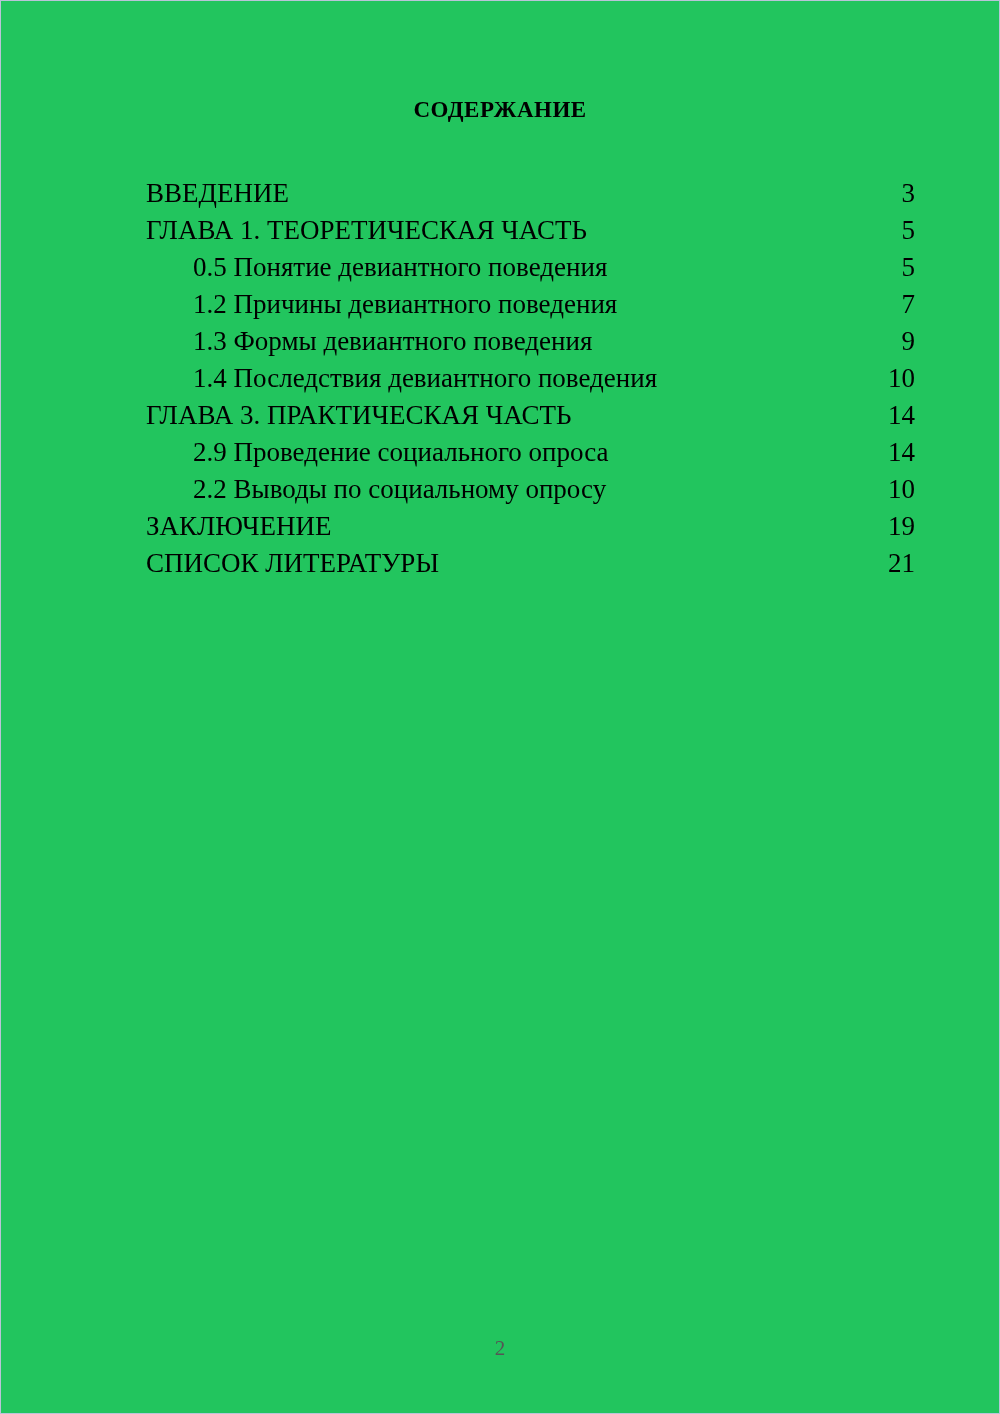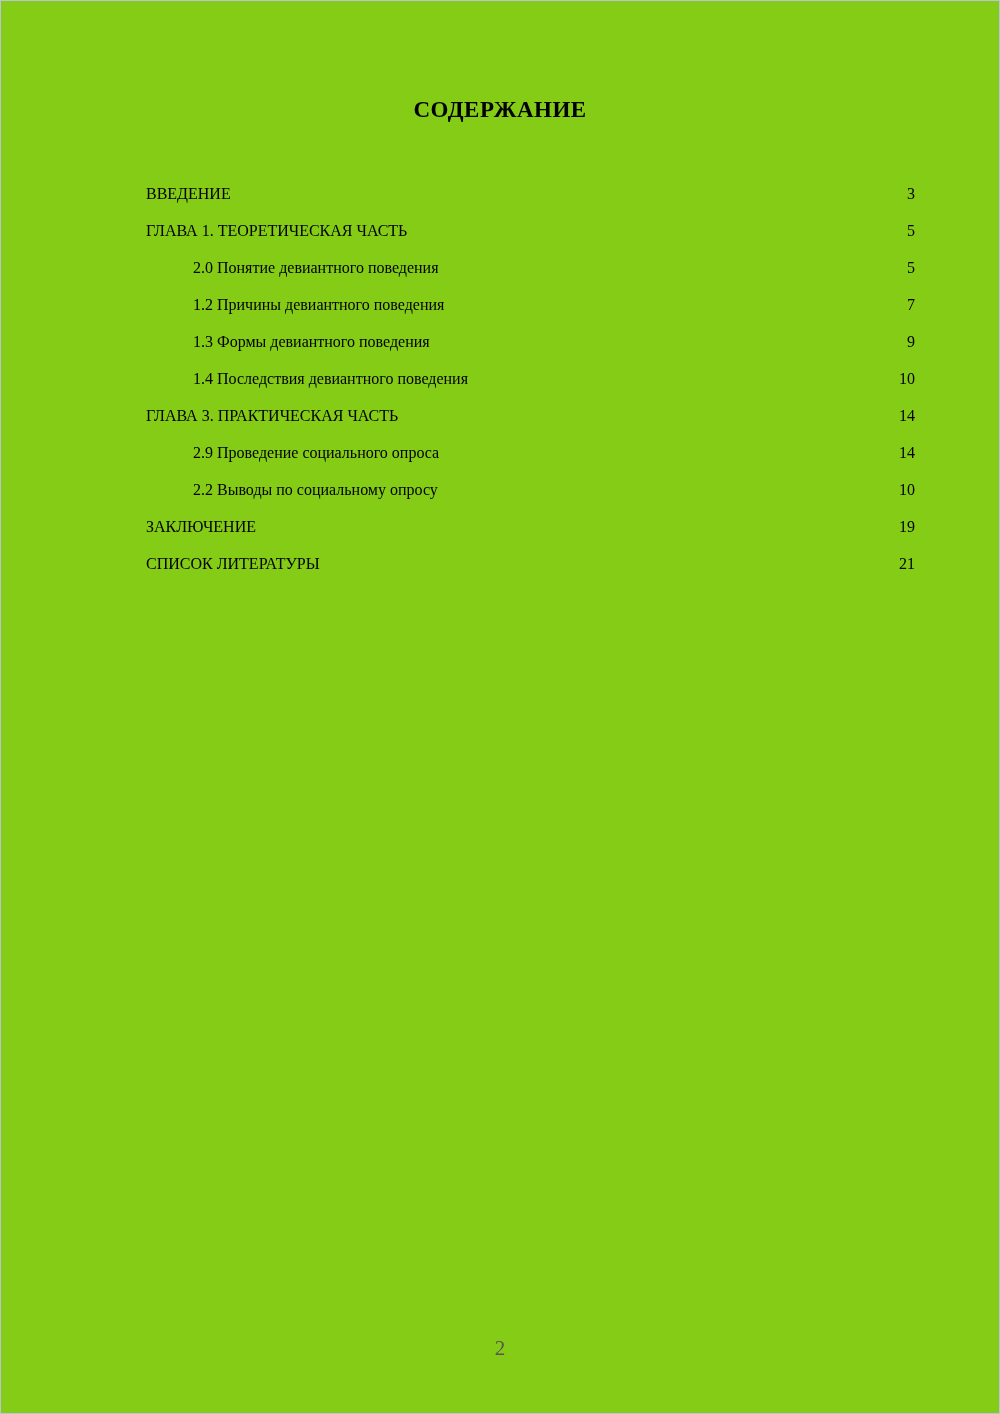--- a/index.html
+++ b/index.html
@@ -6,40 +6,40 @@
     margin: 0;
     padding: 0;
     background: #ffffff;
   }
   .page {
     position: relative;
     width: 1000px;
     height: 1414px;
     box-sizing: border-box;
     border: 1px solid #b9c4d8;
-    background: #84cc16;
+    background: #22c55e;
     font-family: "Liberation Serif", "DejaVu Serif", serif;
     color: #000000;
     overflow: hidden;
   }
   .doc-title {
     margin-top: 96px;
     text-align: center;
     font-size: 23px;
     font-weight: bold;
     letter-spacing: 0.5px;
   }
   .toc {
     margin: 52px 84px 0 145px; 
   }
   .toc-row {
     display: flex;
     justify-content: space-between;
     align-items: baseline;
-    font-size: 16px;
+    font-size: 27px;
     line-height: 37px;
     height: 37px;
   }
   .toc-row.indent .toc-label {
     padding-left: 47px;
   }
   .toc-label {
     white-space: nowrap;
   }
   .toc-page {
@@ -65,21 +65,21 @@
   <div class="toc" id="toc">
       <div class="toc-row">
         <span class="toc-label">ВВЕДЕНИЕ</span>
         <span class="toc-page">3</span>
       </div>
       <div class="toc-row">
         <span class="toc-label">ГЛАВА 1. ТЕОРЕТИЧЕСКАЯ ЧАСТЬ</span>
         <span class="toc-page">5</span>
       </div>
       <div class="toc-row indent">
-        <span class="toc-label">2.0 Понятие девиантного поведения</span>
+        <span class="toc-label">0.5 Понятие девиантного поведения</span>
         <span class="toc-page">5</span>
       </div>
       <div class="toc-row indent">
         <span class="toc-label">1.2 Причины девиантного поведения</span>
         <span class="toc-page">7</span>
       </div>
       <div class="toc-row indent">
         <span class="toc-label">1.3 Формы девиантного поведения</span>
         <span class="toc-page">9</span>
       </div>

